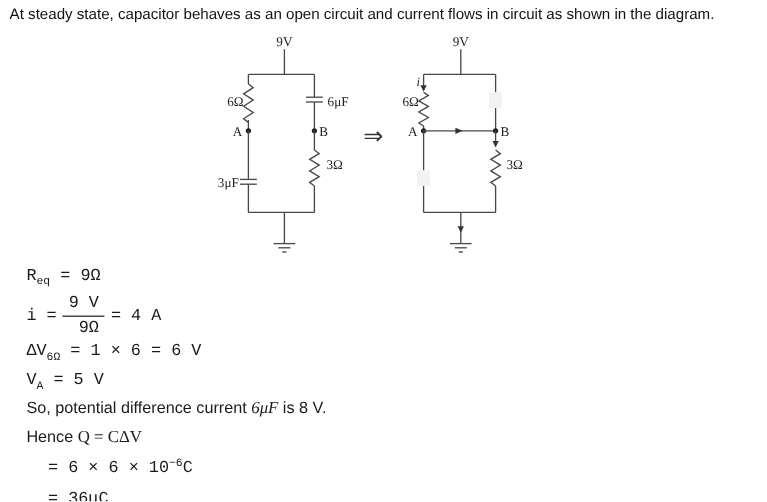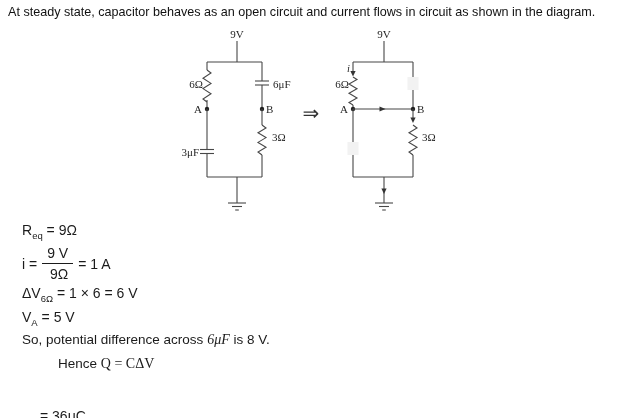--- a/index.html
+++ b/index.html
@@ -14,21 +14,21 @@
     font-size:12.6px; line-height:15px; color:#111;
   }
   .diagram-svg { position:absolute; left:180px; top:25px; }
   .diagram-svg text {
     font-family:"Liberation Serif", serif; font-size:11px; fill:#1f1f1f;
   }
   .diagram-svg text.implies { font-size:20px; fill:#333; }
   .diagram-svg text.cur { font-size:10.5px; font-style:italic; }
   .sol-line {
     position:absolute; left:22px;
-    font-family:Liberation Sans, sans-serif; font-size:14px; color:#1b1b1b;
+    font-family:Liberation Mono, monospace; font-size:14px; color:#1b1b1b;
     white-space:nowrap;
   }
   .sol-line sub { font-size:9.5px; }
   .sol-line sup { font-size:9.5px; }
   .sans { font-family:"Liberation Sans", sans-serif; font-size:13.5px; }
   .mathit { font-family:"Liberation Serif", serif; font-style:italic; font-size:14px; }
   .mathup { font-family:"Liberation Serif", serif; font-style:normal; font-size:14px; }
   .frac-row { display:flex; align-items:center; }
   .frac { display:inline-flex; flex-direction:column; align-items:flex-end; margin:0 5px; }
   .frac .num { padding:0 5px 2px; border-bottom:1.2px solid #1b1b1b; }
@@ -131,35 +131,38 @@
   <div class="sol-line" style="top:222px;">
     <span>R</span><sub>eq</sub><span> = 9Ω</span>
   </div>
 
   <div class="sol-line frac-row" style="top:245px;">
     <span>i = </span>
     <span class="frac">
       <span class="num">9 V</span>
       <span class="den">9Ω</span>
     </span>
-    <span> = 1 A</span>
+    <span> = 4 A</span>
   </div>
 
   <div class="sol-line" style="top:285px;text-align:right;">
     <span>ΔV</span><sub>6Ω</sub><span> = 1 × 6 = 6 V</span>
   </div>
 
   <div class="sol-line" style="top:309px;">
     <span>V</span><sub>A</sub><span> = 5 V</span>
   </div>
 
   <div class="sol-line sans" style="top:332px;">
-    <span>So, potential difference across </span><span class="mathit">6μF</span><span> is 8 V.</span>
+    <span>So, potential difference current </span><span class="mathit">6μF</span><span> is 8 V.</span>
   </div>
 
-  <div class="sol-line sans" style="top:356px;margin-left:36px;">
+  <div class="sol-line sans" style="top:356px;">
     <span>Hence </span><span class="mathup">Q = CΔV</span>
   </div>
 
+  <div class="sol-line indent" style="top:380px;">
+    <span>= 6 × 6 × 10</span><sup>−6</sup><span>C</span>
+  </div>
 
   <div class="sol-line indent" style="top:408px;">= 36μC</div>
 
 </div>
 
 </body></html>

